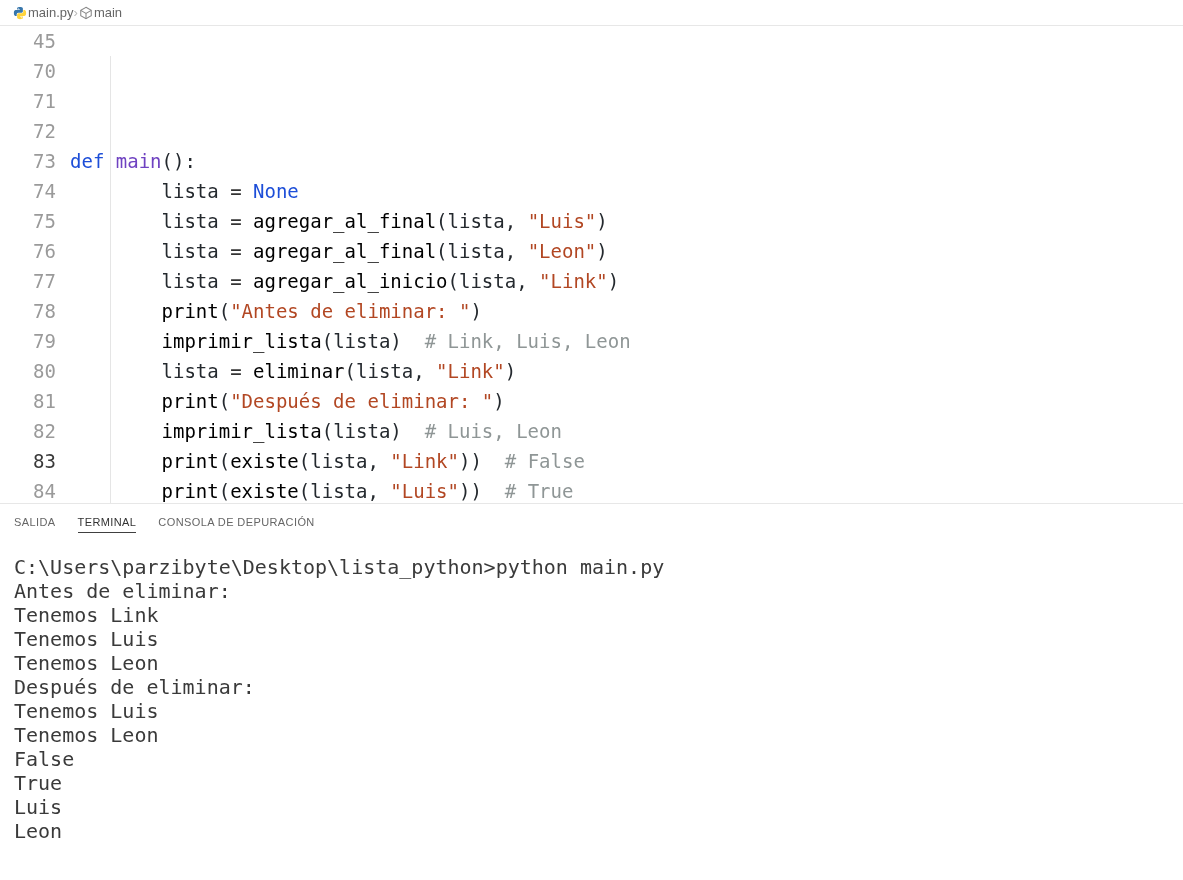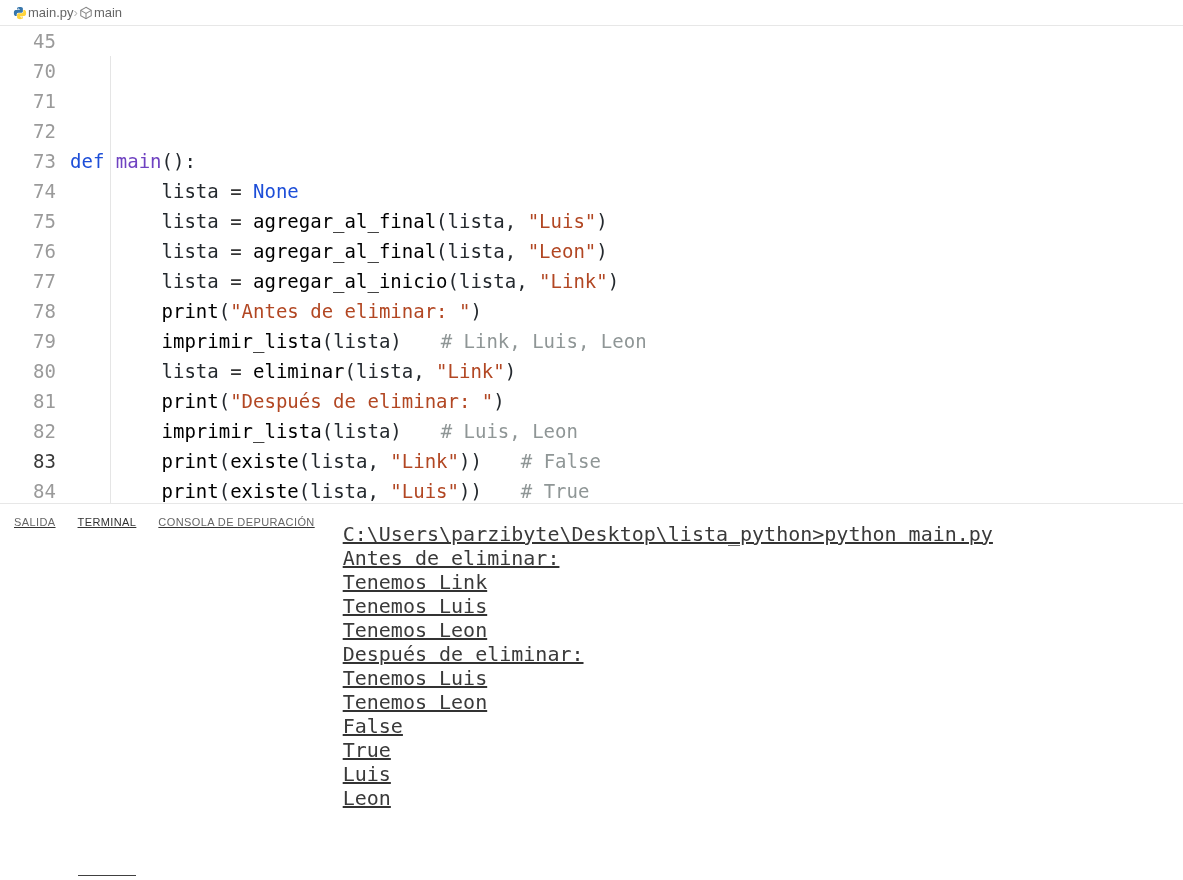--- a/index.html
+++ b/index.html
@@ -72,28 +72,27 @@
     height: 450px;
     background: #e5e5e5;
   }
   
   .kw    { color: #1d4ed8; }              
   .fnname{ color: #6f42c1; }              
   .call  { color: #000000; }
   .ident { color: #24292e; }
   .punct { color: #24292e; }
   .str   { color: #b24723; }
-  .cmt   { color: #8f9696; margin-left: 16px; }
+  .cmt   { color: #8f9696; }
 
   .panel {
     border-top: 1px solid #e7e7e7;
     height: calc(880px - 26px - 477px);
     display: flex;
-    flex-direction: row;
-    text-decoration: underline;
+    flex-direction: column;
   }
   .panel-tabs {
     display: flex;
     gap: 22px;
     padding: 8px 14px 4px 14px;
     font-size: 11px;
     letter-spacing: 0.4px;
     color: #666;
   }
   .panel-tab {

